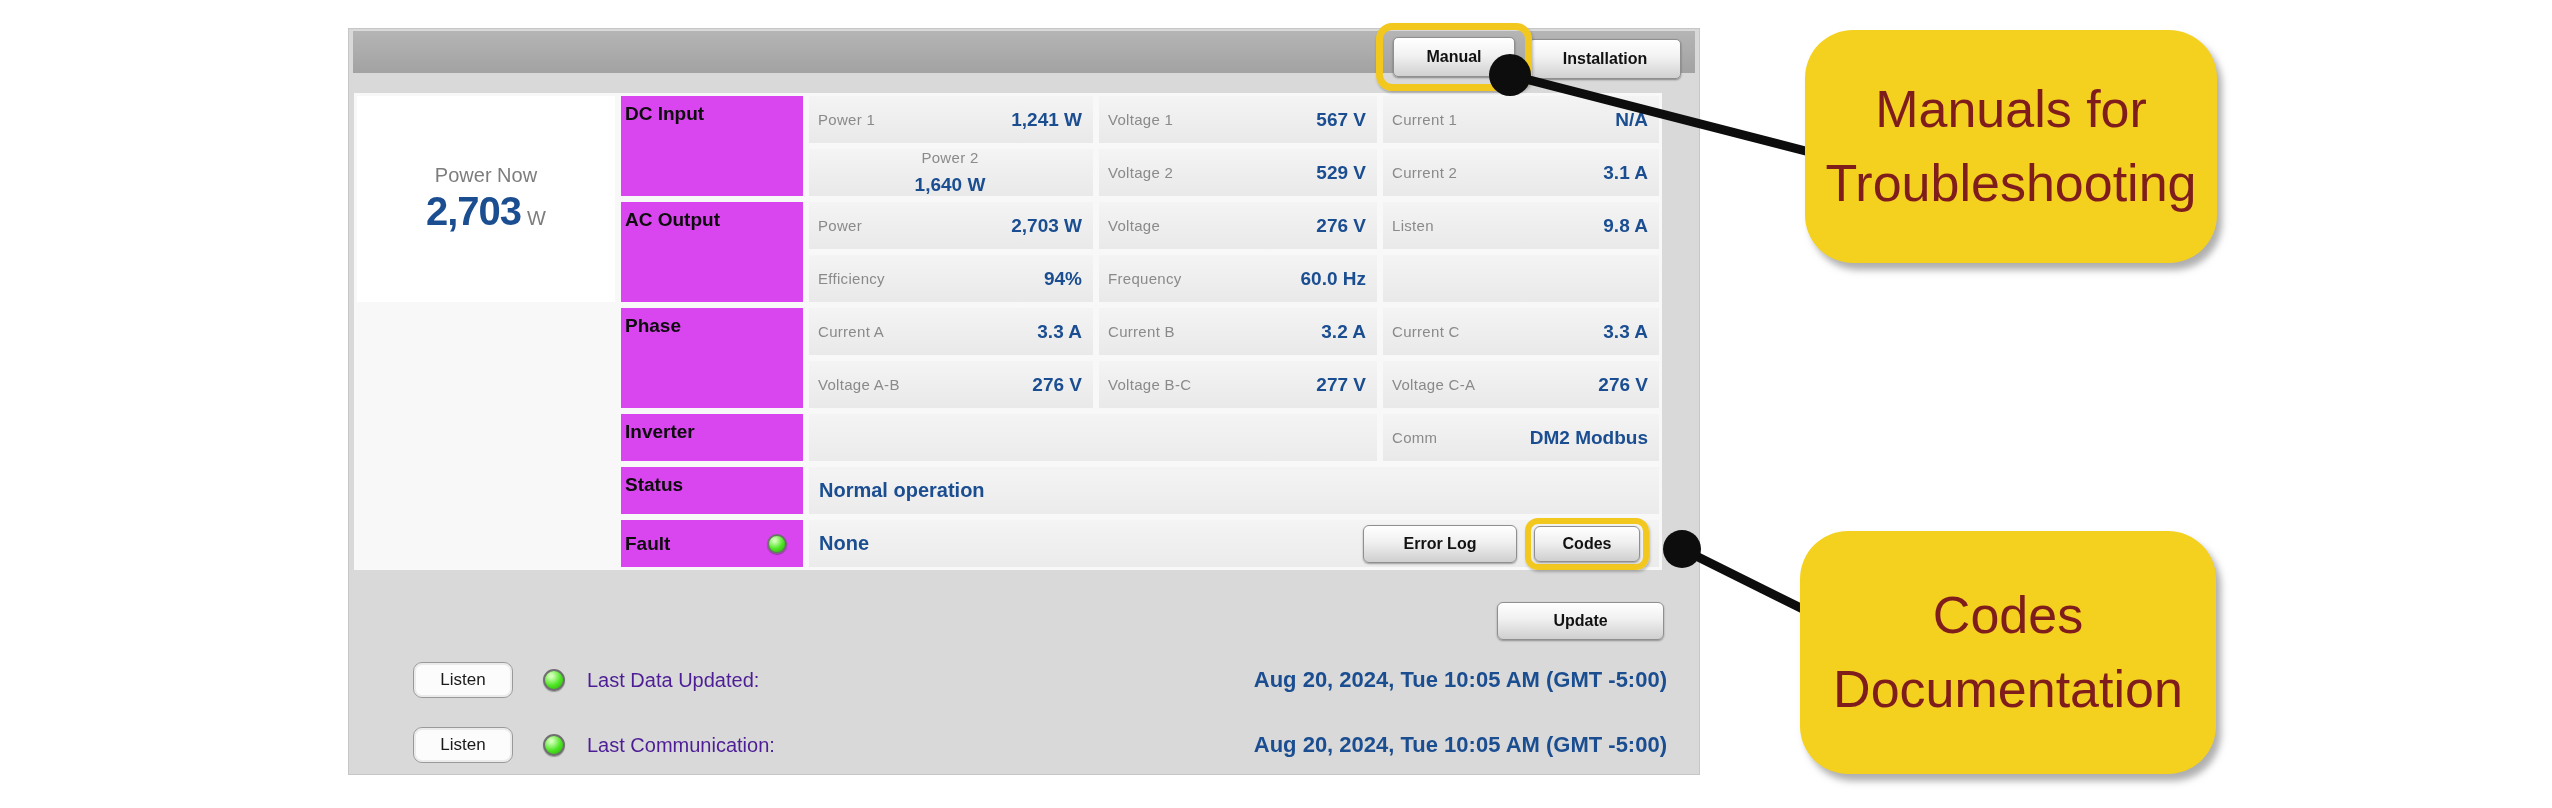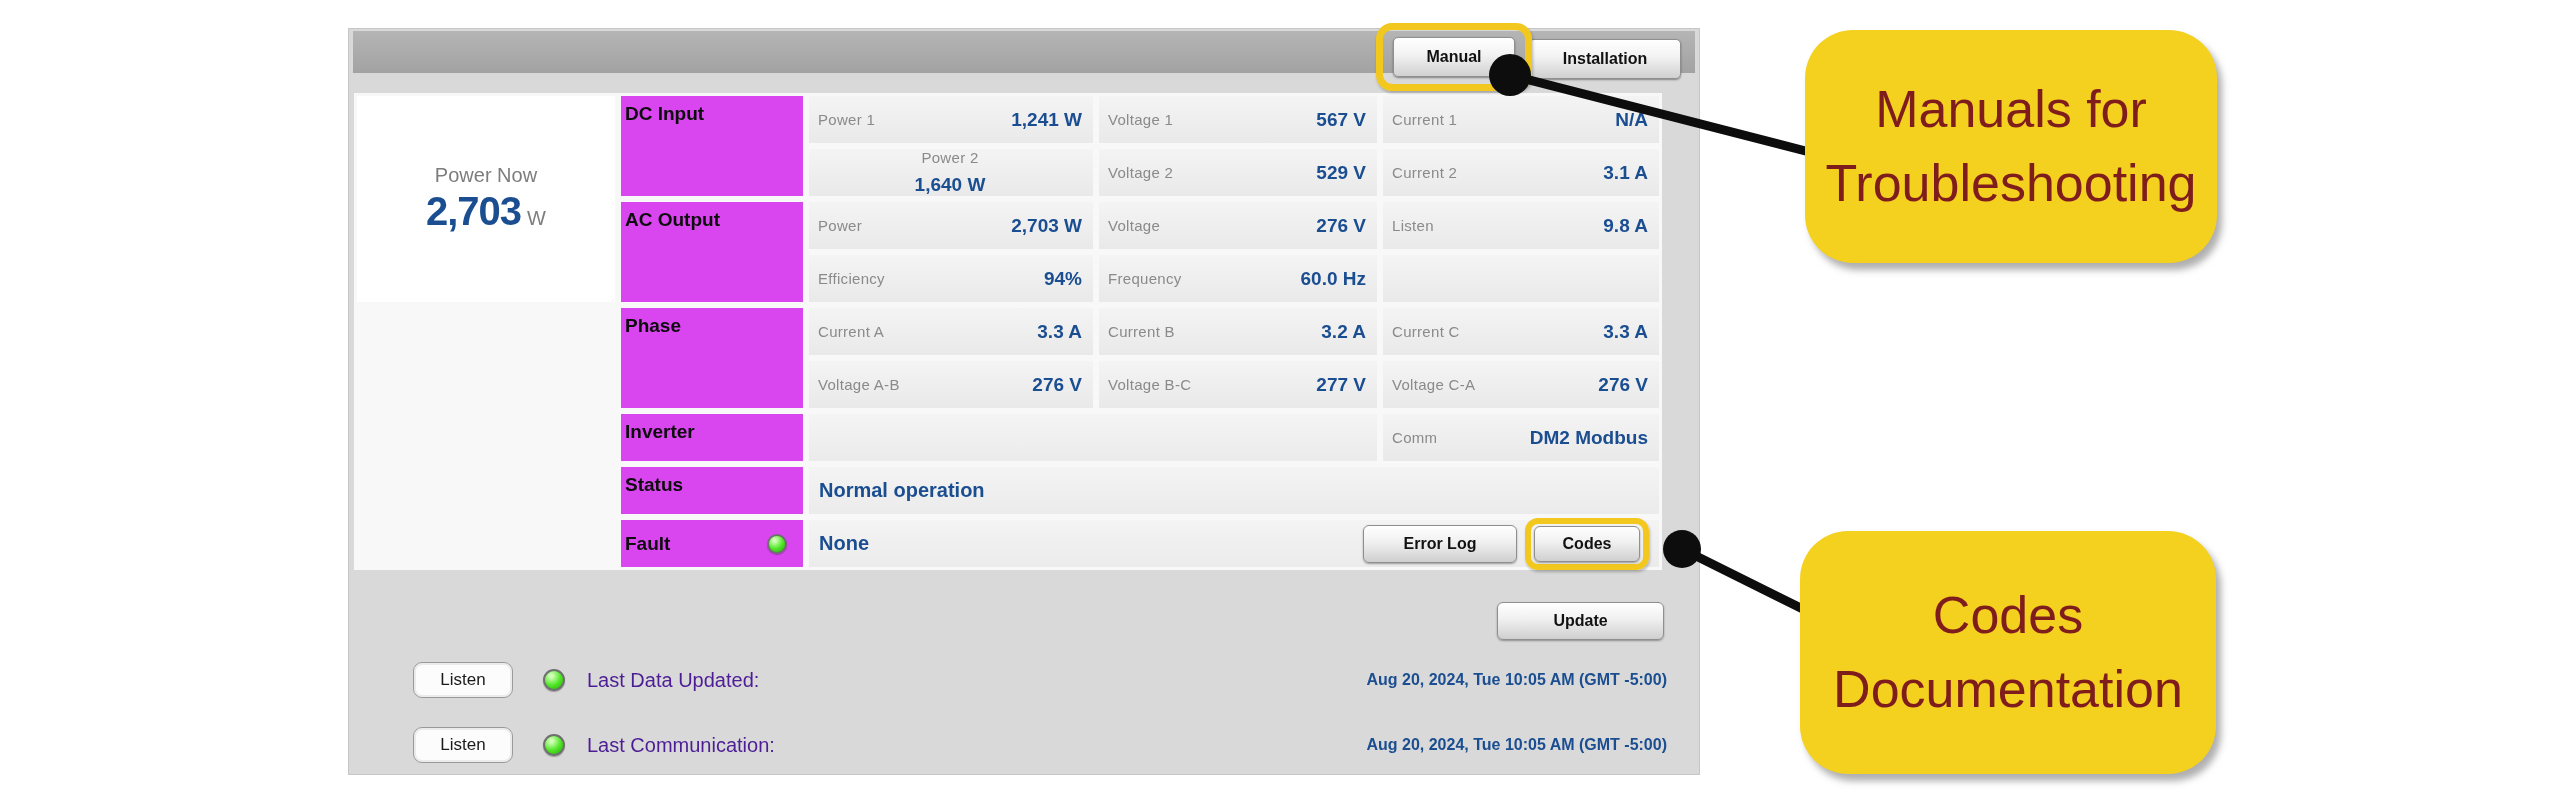--- a/index.html
+++ b/index.html
@@ -97,21 +97,21 @@
   .meta1{top:633px;}
   .meta2{top:698px;}
   .listen-btn{
     width:98px;height:34px;display:flex;align-items:center;justify-content:center;
     background:#fcfcfc;border:1px solid #9a9a9a;border-radius:9px;
     box-shadow:inset 0 0 0 2px #ebebeb;
     font-size:17px;color:#1a1a1a;cursor:pointer;flex:0 0 auto;
   }
   .meta-led{width:22px;height:22px;margin-left:30px;}
   .meta-label{color:#4c1d95;font-size:20px;margin-left:22px;}
-  .meta-time{margin-left:auto;color:#1b4e91;font-weight:bold;font-size:16px;}
+  .meta-time{margin-left:auto;color:#1b4e91;font-weight:bold;font-size:22px;}
 
   
   .conn-svg{position:absolute;left:0;top:0;width:2552px;height:808px;z-index:5;pointer-events:none;}
   .callout{
     position:absolute;z-index:6;background:#f4d01f;border-radius:48px;
     display:flex;flex-direction:column;align-items:center;justify-content:center;
     box-shadow:5px 7px 7px rgba(110,110,110,.55);
   }
   .callout .line{font-size:52px;font-weight:normal;color:#7f1d1d;line-height:1.42;}
   .callout-manual{left:1805px;top:30px;width:412px;height:233px;}

